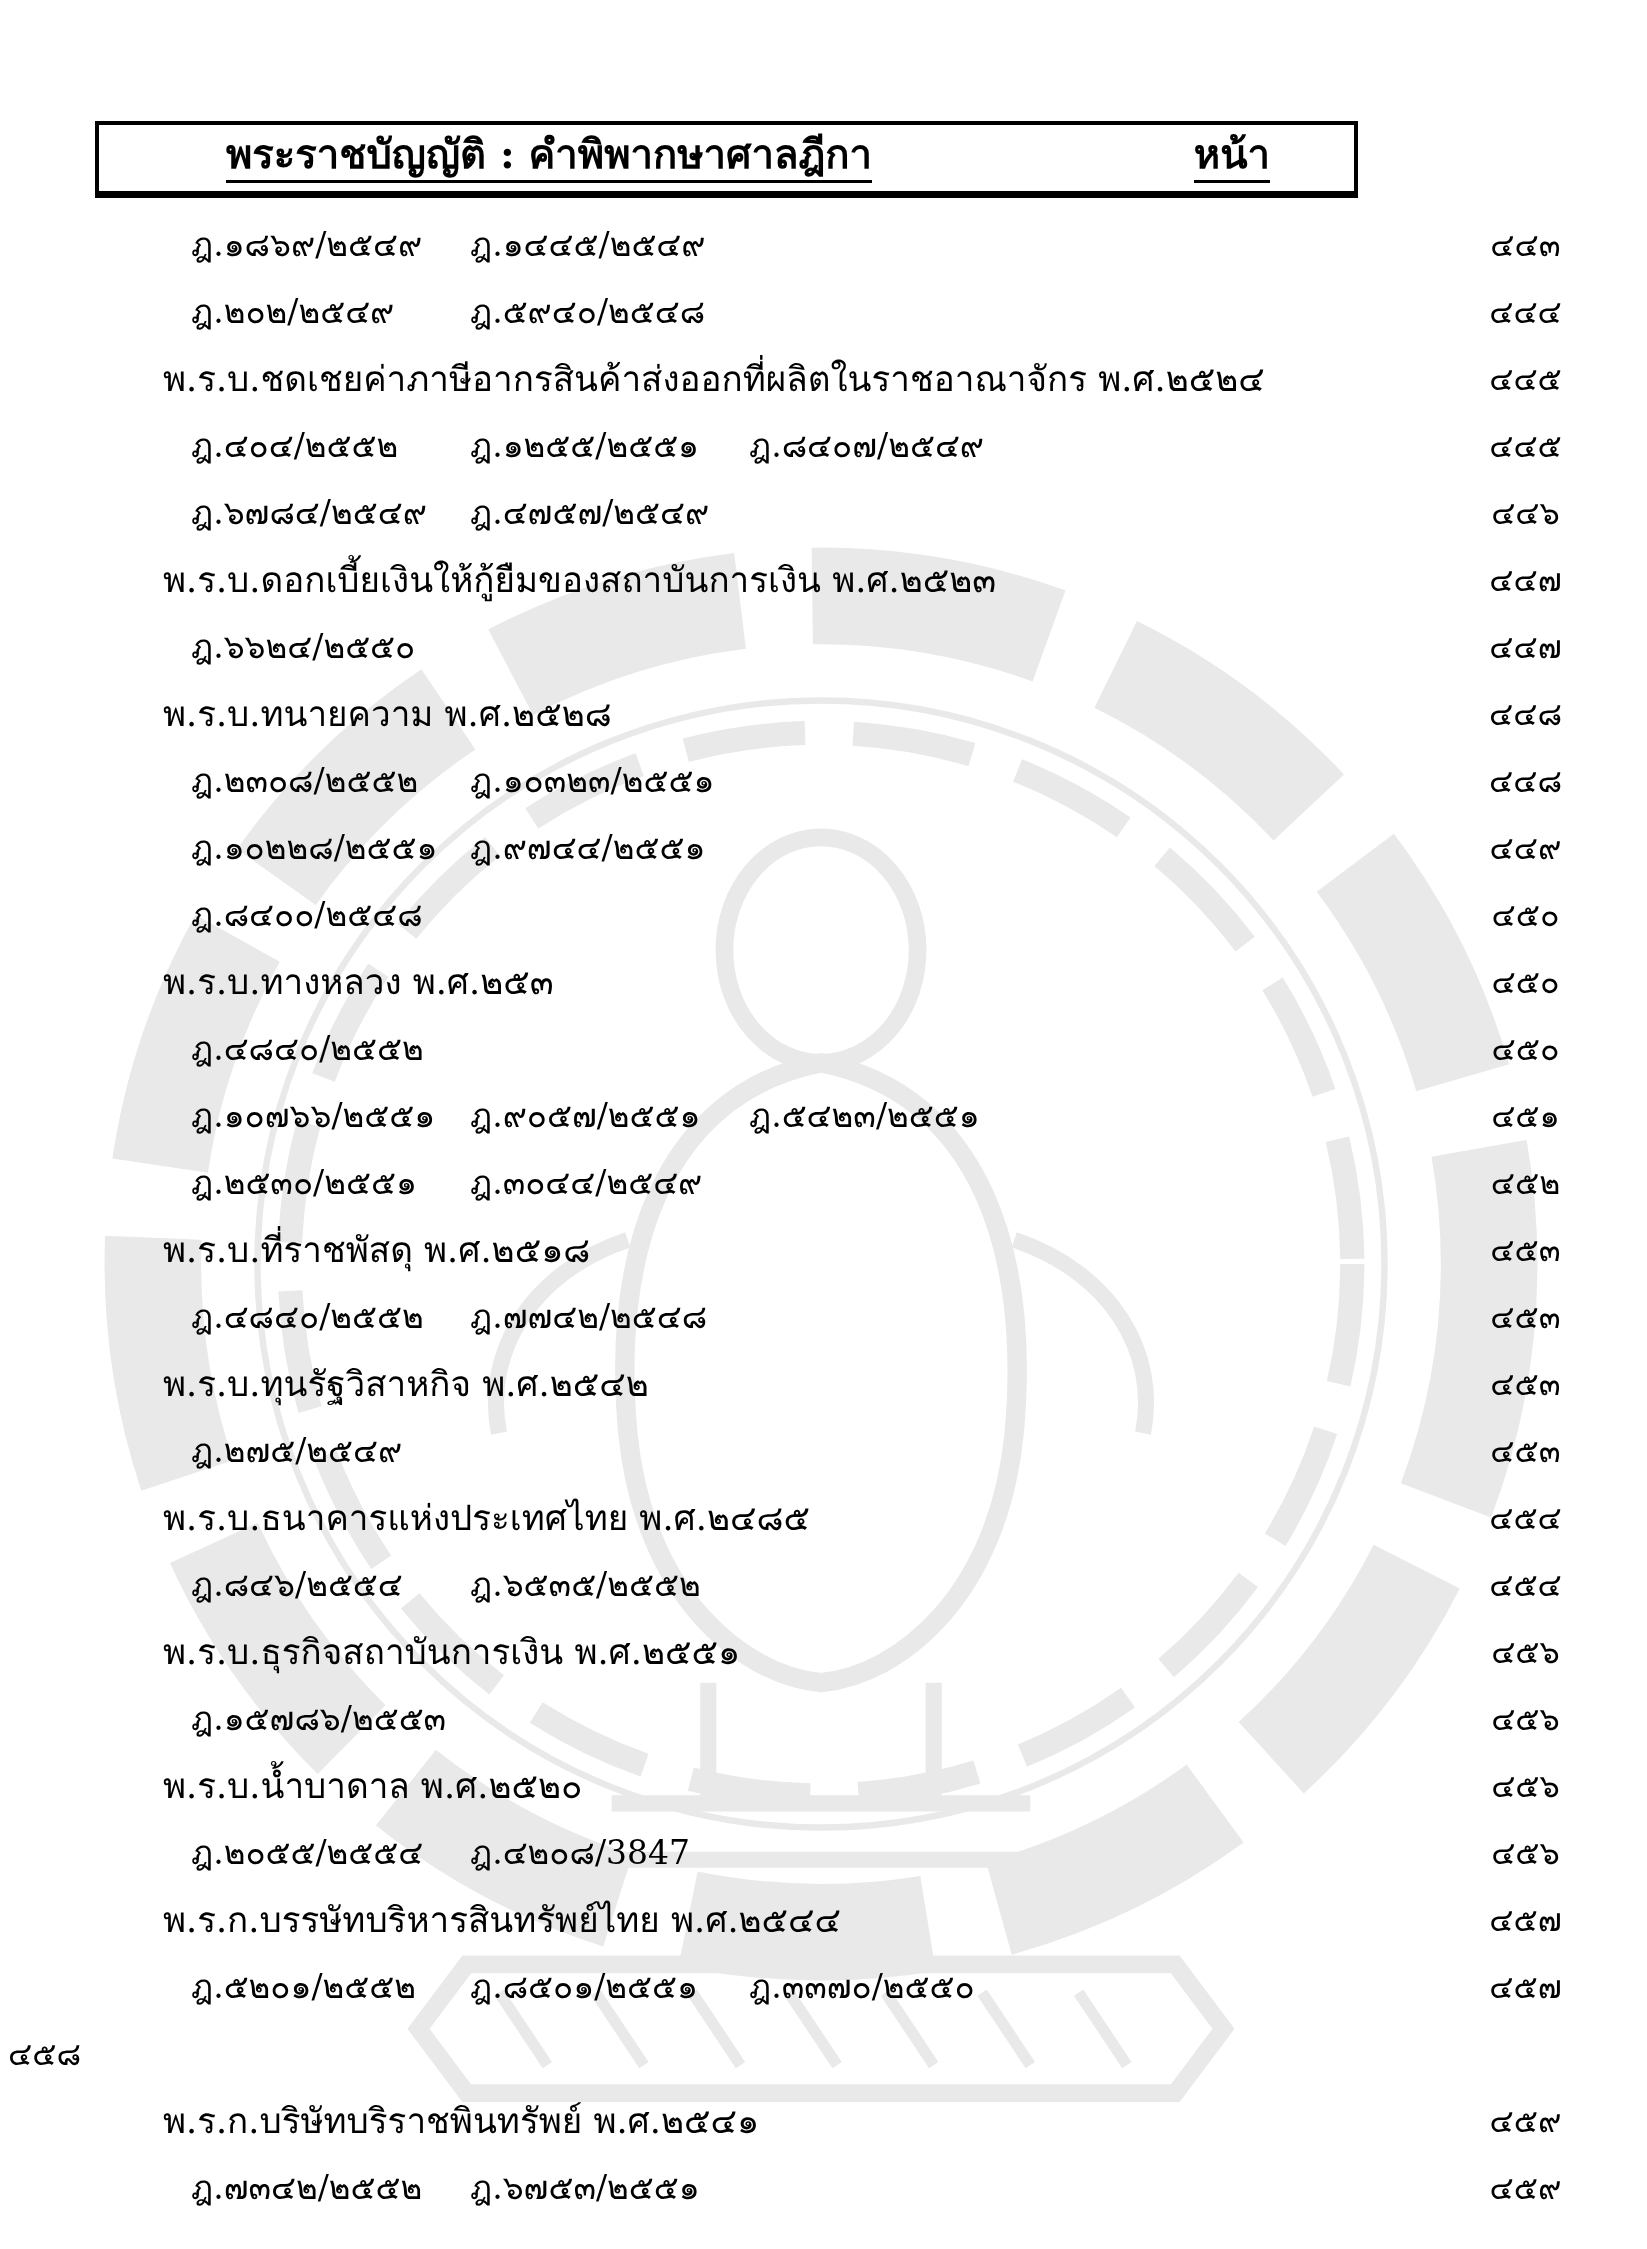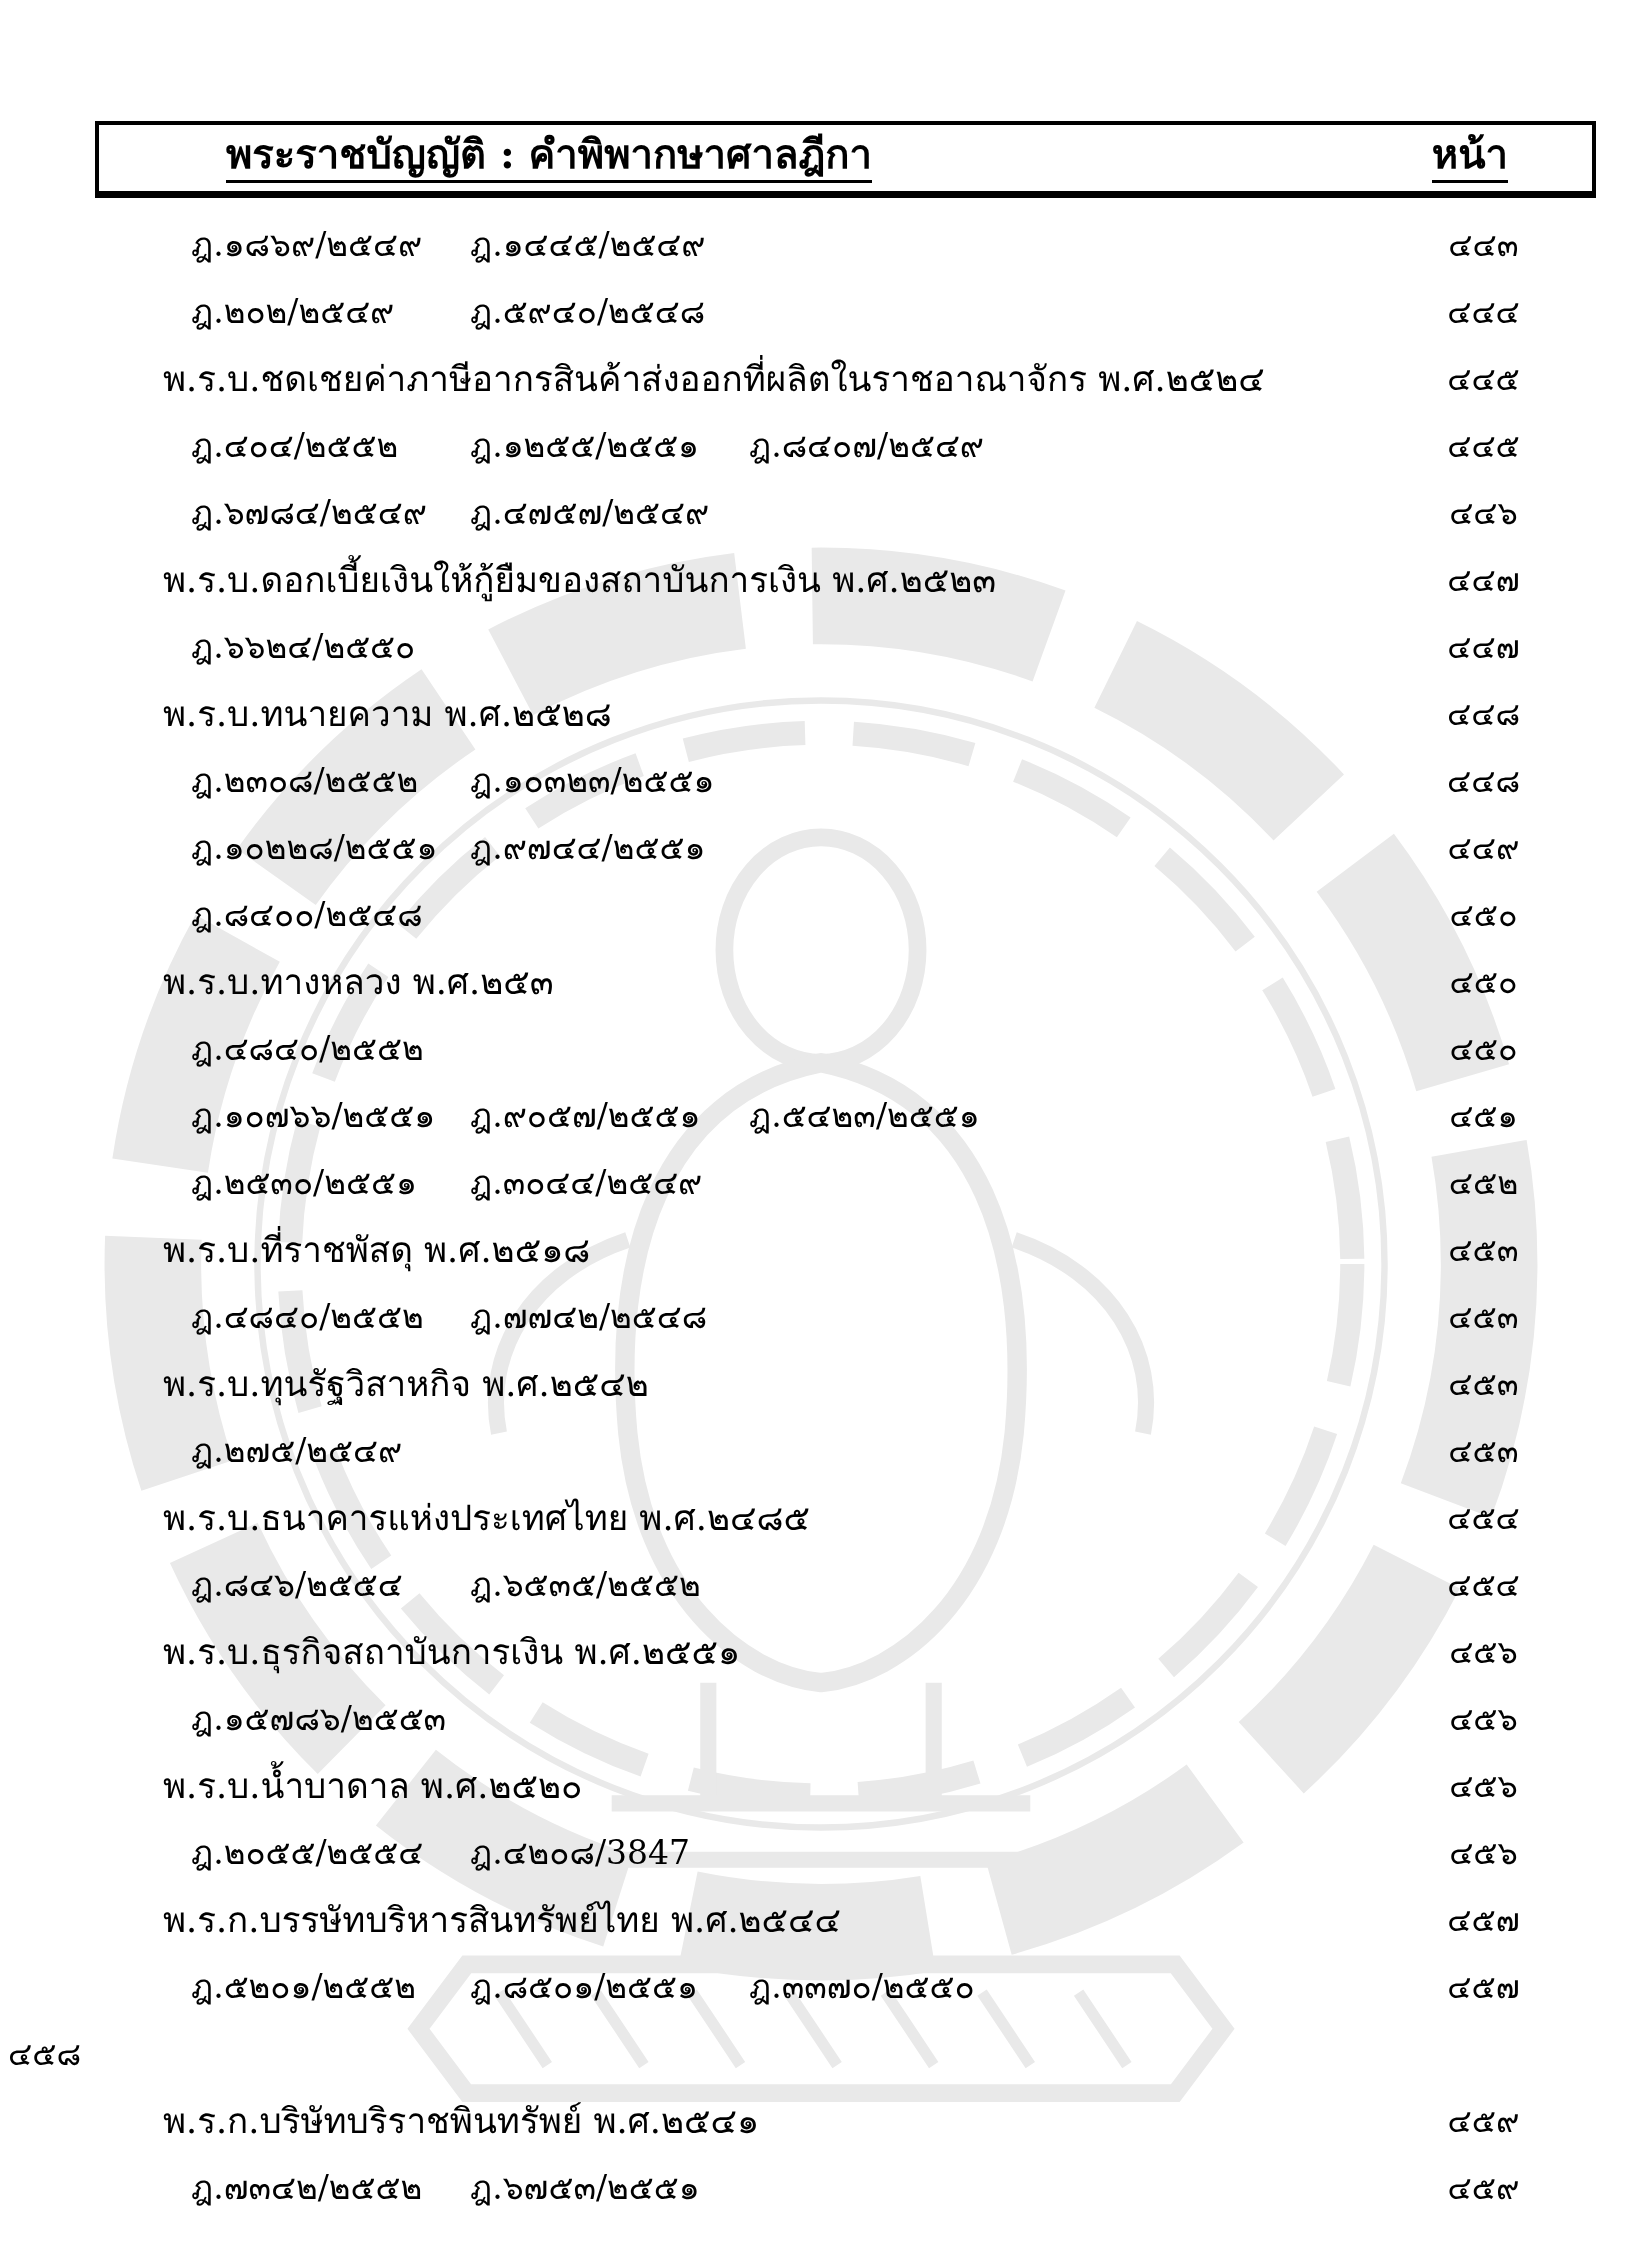--- a/index.html
+++ b/index.html
@@ -25,21 +25,21 @@
     height: 1771px;
     z-index: 0;
     pointer-events: none;
   }
 
   
   .header-box {
     position: absolute;
     left: 95px;
     top: 121px;
-    width: 1501px;
+    width: 1263px;
     height: 77px;
     border: 4px solid #000;
     border-bottom-width: 7.2px;
     box-sizing: border-box;
     background: transparent;
     display: flex;
     justify-content: space-between;
     align-items: flex-end;
     padding: 0 84px 8px 127px;
     z-index: 2;
@@ -58,21 +58,21 @@
     position: absolute;
     left: 0;
     top: 211px;
     width: 1648px;
     z-index: 1;
   }
   .row {
     height: 67px;
     display: flex;
     align-items: center;
-    padding-right: 120px;
+    padding-right: 78px;
     box-sizing: border-box;
     white-space: nowrap;
   }
   .row-left {
     flex: 1 1 auto;
     overflow: hidden;
     padding-left: 191px;
     font-size: 33px;
     font-weight: 400;
   }

